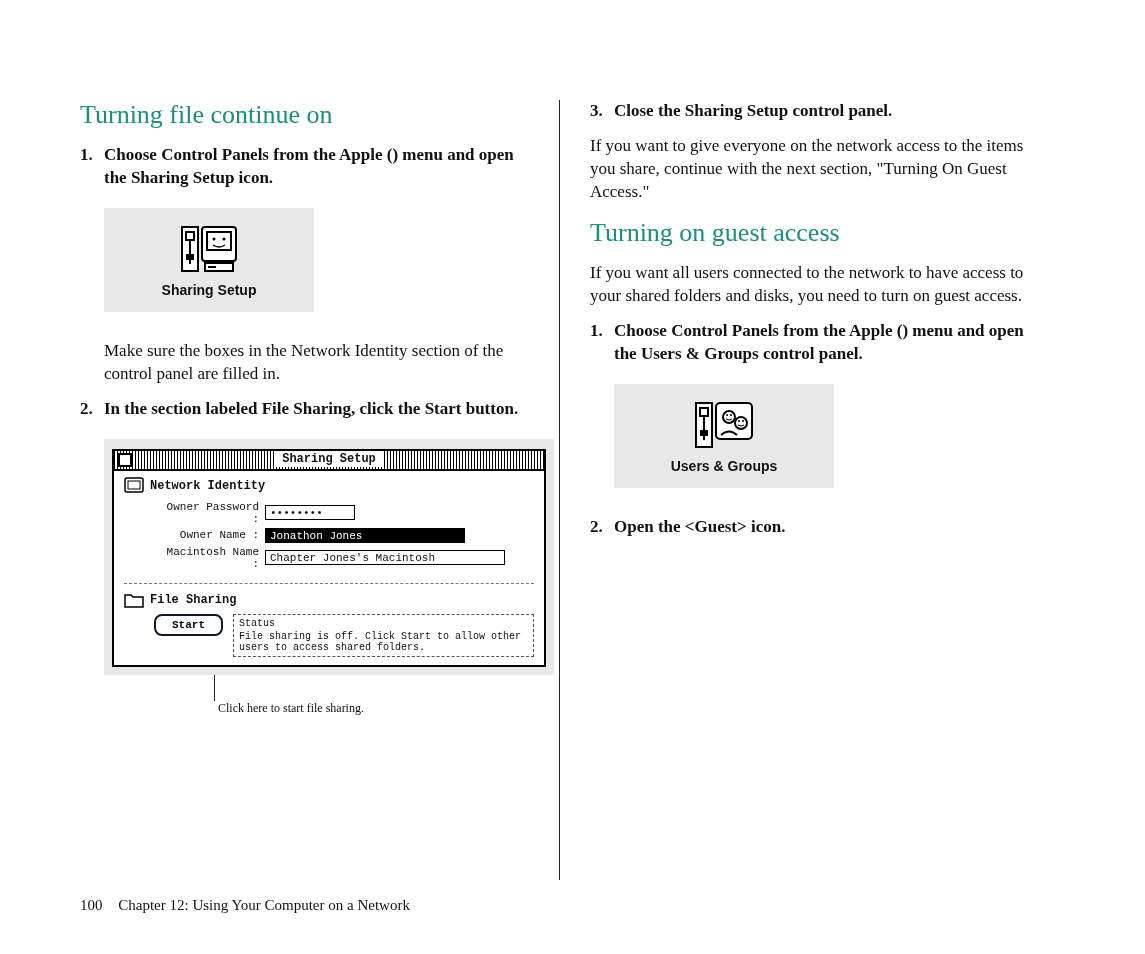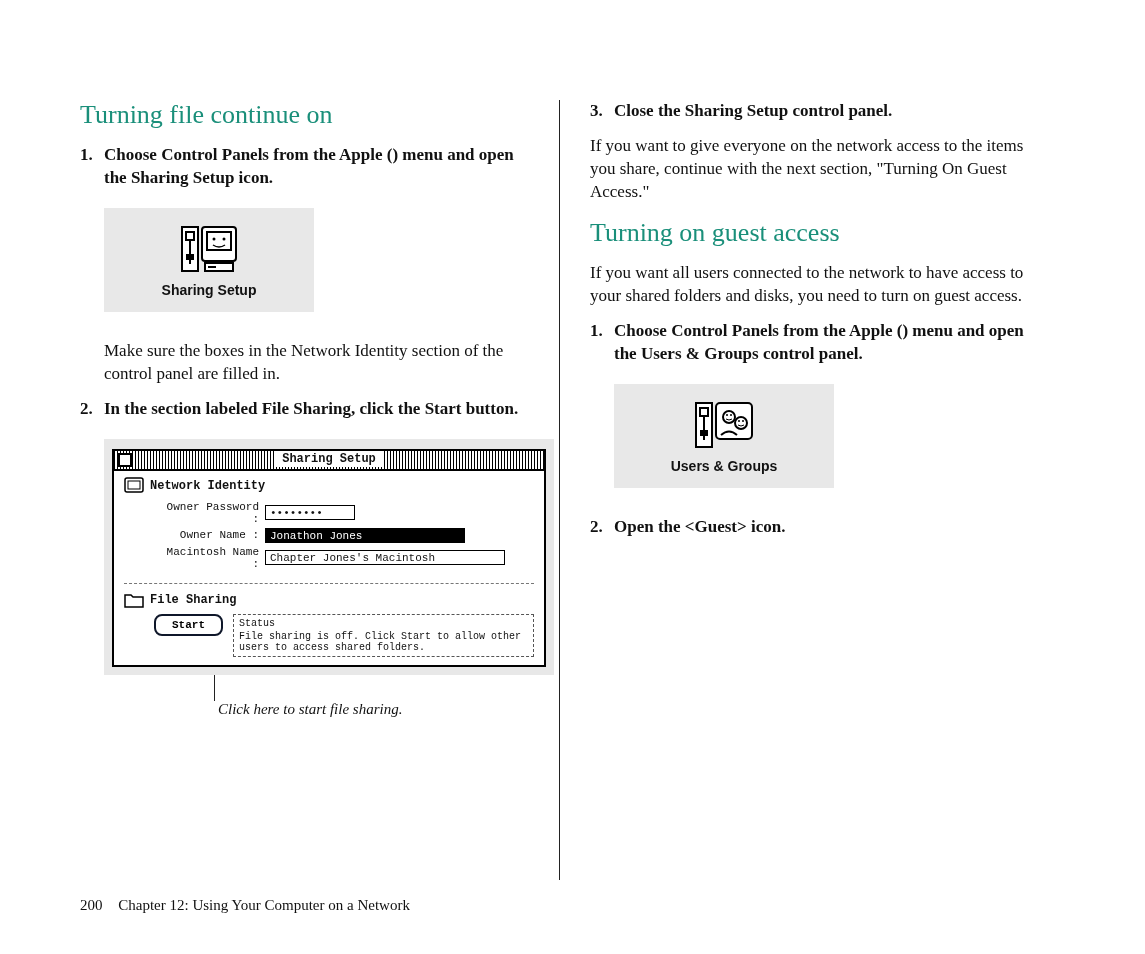--- a/index.html
+++ b/index.html
@@ -148,23 +148,22 @@
     flex: 1;
   }
   .status .stitle { font-size: 10px; font-weight: 400; margin-bottom: 2px; }
   .callout-line {
     margin-left: 110px;
     border-left: 1px solid #222;
     height: 26px;
   }
   .callout {
     margin-left: 114px;
-    font-size: 15px;
+    font-size: 12px;
     font-family: Georgia, serif;
-    font-style: italic;
   }
   .footer {
     position: absolute;
     left: 80px;
     bottom: 40px;
     font-size: 15px;
   }
   .footer .pn { margin-right: 12px; }
 </style>
 </head>
@@ -295,15 +294,15 @@
     </div>
 
     <div class="step" style="margin-top:20px">
       <span class="num">2.</span>
       <span class="txt">Open the &lt;Guest&gt; icon.</span>
     </div>
   </div>
 </div>
 
 <div class="footer">
-  <span class="pn">200</span>
+  <span class="pn">100</span>
   <span>Chapter 12: Using Your Computer on a Network</span>
 </div>
 
 </body></html>

